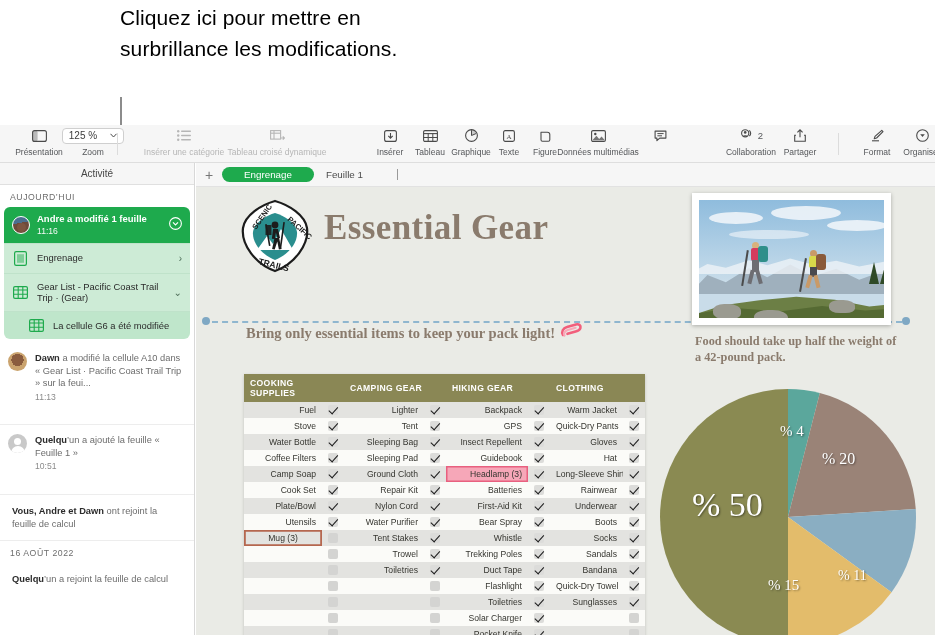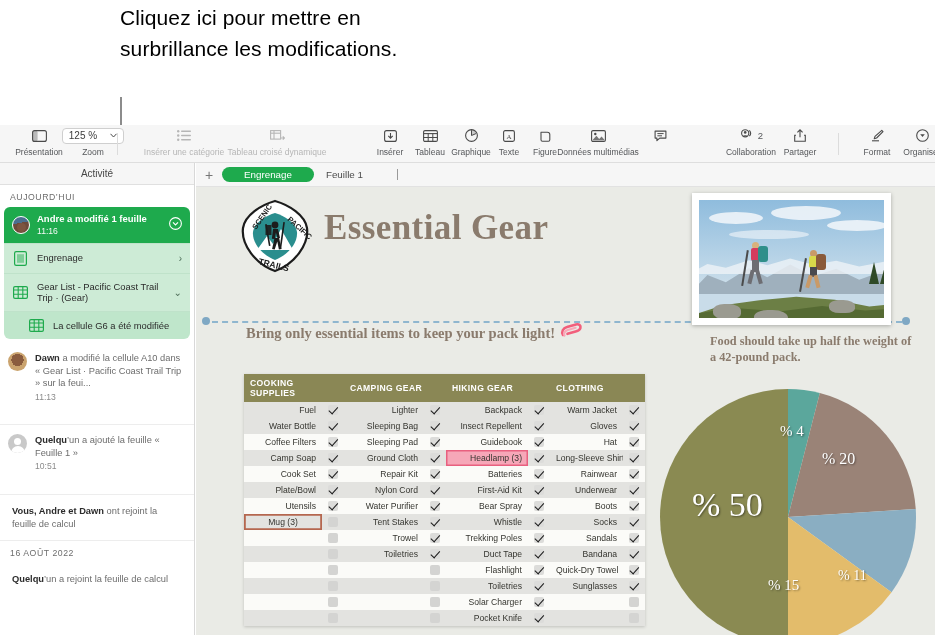--- a/index.html
+++ b/index.html
@@ -178,21 +178,21 @@
   .photo .rock { position:absolute; background:#9a9a90; border-radius:40% 45% 35% 40%; }
   .photo .tree {
     position:absolute; width:0;height:0;border-left:5px solid transparent;
     border-right:5px solid transparent;border-bottom:22px solid #2f4a27;
   }
   .hiker { position:absolute; }
   .hk-body { position:absolute; background:#3a3a3a; }
 
   
   .caption {
-    position: absolute; left: 514px; top: 146px; width: 205px;
+    position: absolute; left: 499px; top: 146px; width: 205px;
     font-family: "Liberation Serif", serif; font-weight: bold;
     font-size: 12.3px; line-height: 16px; color: #8a7b6d;
   }
 
   
   .gtable {
     position: absolute; left: 48px; top: 187px; width: 401px;
     border-collapse: collapse; table-layout: fixed;
     box-shadow: 0 1px 3px rgba(0,0,0,.18);
   }
@@ -606,20 +606,30 @@
             <tr class="odd">
               <td>Fuel</td>
               <td class="chk"><span class="cb on"></span></td>
               <td>Lighter</td>
               <td class="chk"><span class="cb on"></span></td>
               <td>Backpack</td>
               <td class="chk"><span class="cb on"></span></td>
               <td>Warm Jacket</td>
               <td class="chk"><span class="cb on"></span></td>
             </tr>
+            <tr class="even">
+              <td>Stove</td>
+              <td class="chk"><span class="cb on"></span></td>
+              <td>Tent</td>
+              <td class="chk"><span class="cb on"></span></td>
+              <td>GPS</td>
+              <td class="chk"><span class="cb on"></span></td>
+              <td>Quick-Dry Pants</td>
+              <td class="chk"><span class="cb on"></span></td>
+            </tr>
             <tr class="odd">
               <td>Water Bottle</td>
               <td class="chk"><span class="cb on"></span></td>
               <td>Sleeping Bag</td>
               <td class="chk"><span class="cb on"></span></td>
               <td>Insect Repellent</td>
               <td class="chk"><span class="cb on"></span></td>
               <td>Gloves</td>
               <td class="chk"><span class="cb on"></span></td>
             </tr>

